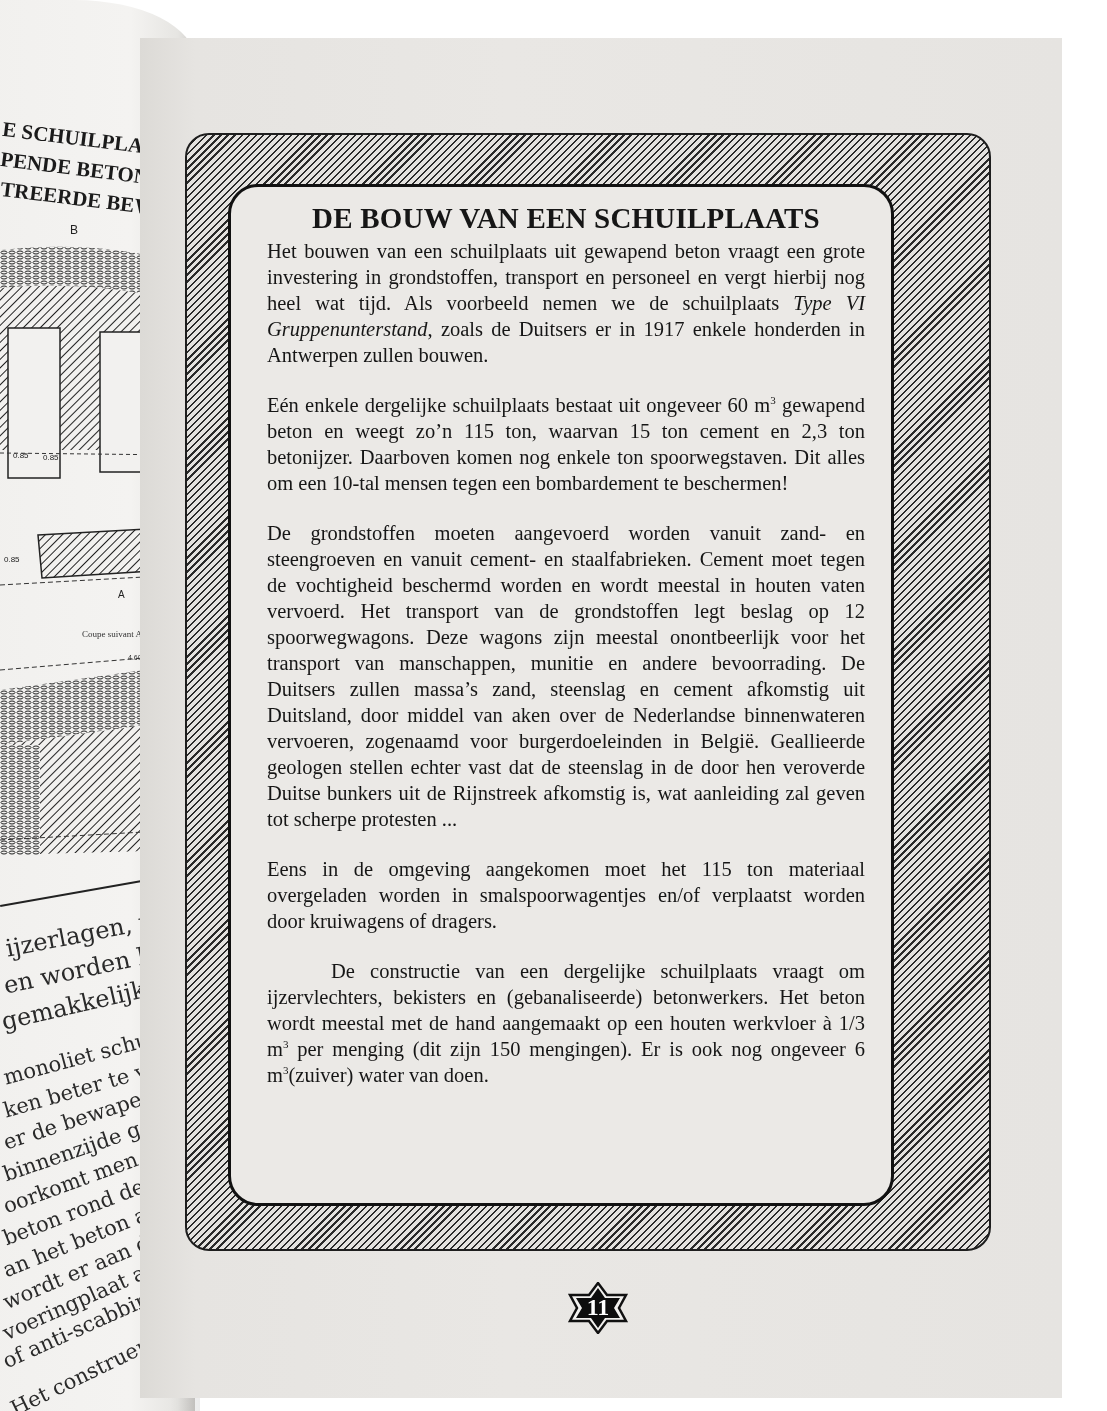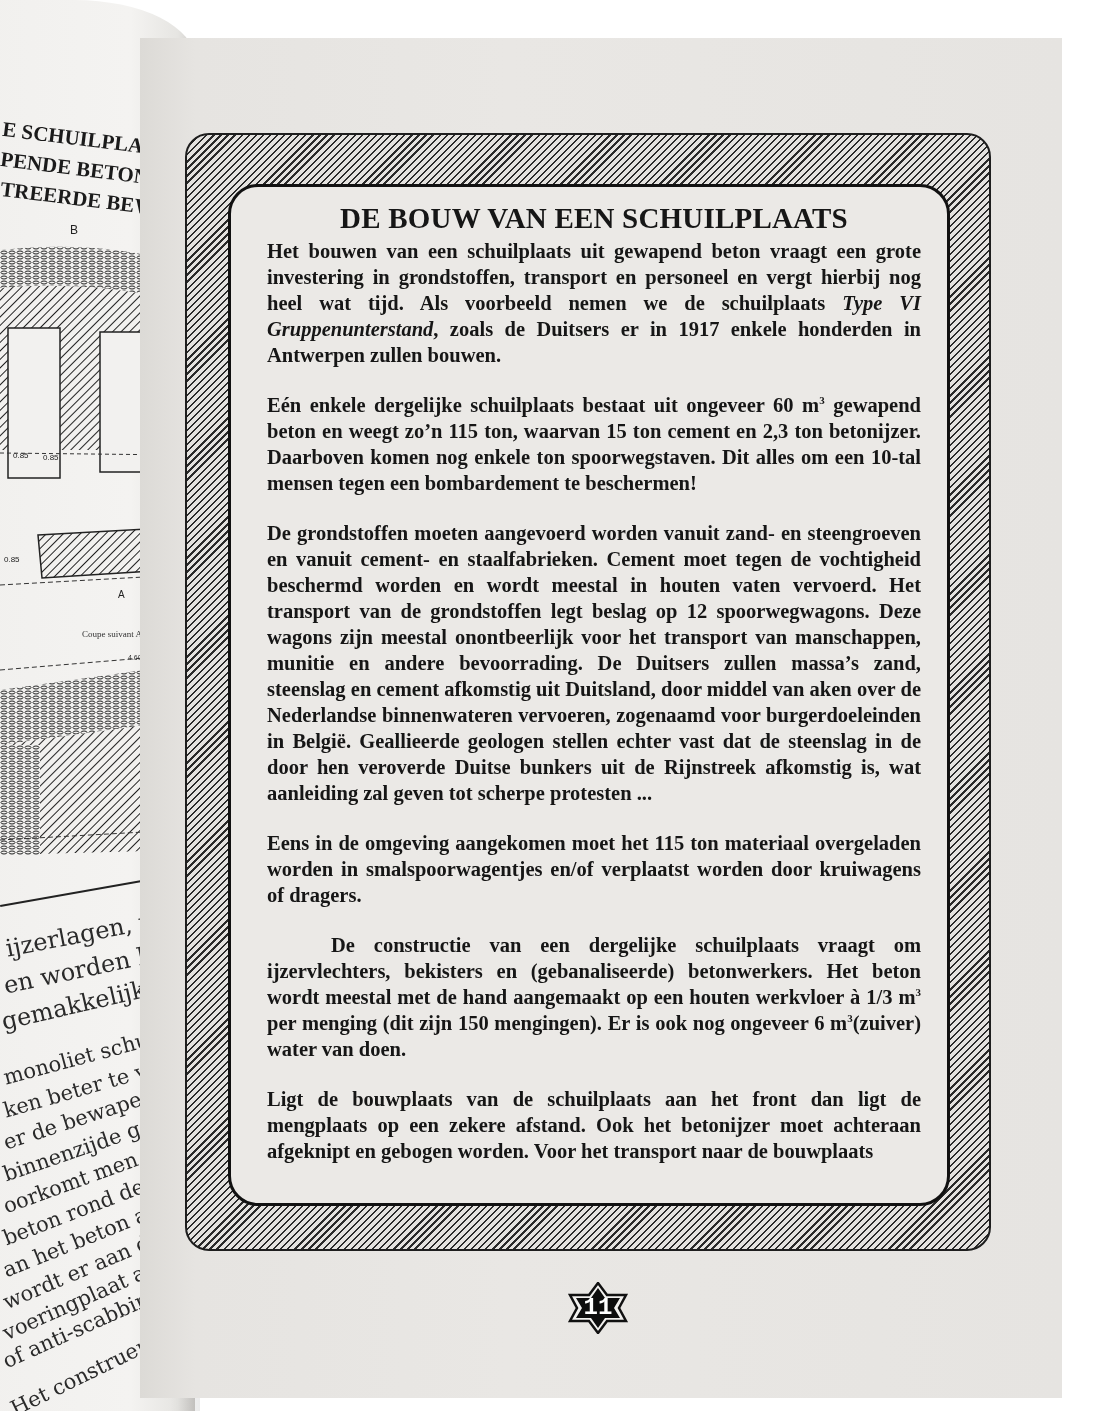--- a/index.html
+++ b/index.html
@@ -12,43 +12,43 @@
       position:absolute; left:140px; top:38px; width:922px; height:1360px;
       background:linear-gradient(90deg,#dcdad6 0%,#e6e4e1 6%,#e9e7e4 40%,#e6e4e1 100%);
     }
     .frame {
       position:absolute; left:185px; top:133px; width:806px; height:1118px;
       border:2px solid #1e1e1e; border-radius:24px;
       background:repeating-linear-gradient(-45deg,#2a2a2a 0px,#2a2a2a 1.6px,#e4e2df 1.6px,#e4e2df 5px);
       box-sizing:border-box;
     }
     .panel {
-      position:absolute; left:228px; top:184px; width:722px; height:1022px;
+      position:absolute; left:228px; top:184px; width:666px; height:1022px;
       border:3px solid #111; border-radius:30px; background:#ebe9e6;
       box-sizing:border-box; padding:14px 26px 0 36px; overflow:hidden;
       color:#161616;
     }
     .title {
       text-align:center; font-weight:bold; font-size:29px; line-height:35px;
       letter-spacing:0.2px; margin:0 0 2px 0;
     }
     .para {
       font-size:20.5px; line-height:26px; text-align:justify;
-      margin:0 0 24px 0; font-weight:700;
+      margin:0 0 24px 0; font-weight:400;
     }
     .para.tight { margin-bottom:8px; }
     .indent { text-indent:64px;margin-top:24px; }
     .para i { font-style:italic; }
     sup { font-size:11px; line-height:0; }
     .badge {
       position:absolute; left:563px; top:1282px; width:70px; height:52px;
     }
     .badge-num {
       position:absolute; left:0; top:12px; width:70px; text-align:center;
-      color:#fff; font-weight:bold; font-size:24px; font-family:Liberation Mono, monospace;
+      color:#fff; font-weight:bold; font-size:24px; font-family:Liberation Serif, serif;
     }
     
     .left-page {
       position:absolute; left:-20px; top:0; width:215px; height:1411px;
       background:linear-gradient(90deg,#f1f0ee 0%,#f4f3f1 70%,#e6e5e2 92%,#cfcdca 100%);
       border-top-right-radius:120px 60px;
       transform-origin:0 0;
     }
     .left-spine-shadow {
       position:absolute; left:170px; top:60px; width:30px; height:1351px;
@@ -137,21 +137,20 @@
   <p class="para"><span>Het bouwen van een schuilplaats uit gewapend beton vraagt een grote investering in grondstoffen, transport en personeel en vergt hierbij nog heel wat tijd. Als voorbeeld nemen we de schuilplaats </span><i>Type VI Gruppenunterstand</i><span>, zoals de Duitsers er in 1917 enkele honderden in Antwerpen zullen bouwen.</span></p>
 
   <p class="para"><span>Eén enkele dergelijke schuilplaats bestaat uit ongeveer 60 m</span><sup>3</sup><span> gewapend beton en weegt zo’n 115 ton, waarvan 15 ton cement en 2,3 ton betonijzer. Daarboven komen nog enkele ton spoorwegstaven. Dit alles om een 10-tal mensen tegen een bombardement te beschermen!</span></p>
 
   <p class="para">De grondstoffen moeten aangevoerd worden vanuit zand- en steengroeven en vanuit cement- en staalfabrieken. Cement moet tegen de vochtigheid beschermd worden en wordt meestal in houten vaten vervoerd. Het transport van de grondstoffen legt beslag op 12 spoorwegwagons. Deze wagons zijn meestal onontbeerlijk voor het transport van manschappen, munitie en andere bevoorrading. De Duitsers zullen massa’s zand, steenslag en cement afkomstig uit Duitsland, door middel van aken over de Nederlandse binnenwateren vervoeren, zogenaamd voor burgerdoeleinden in België. Geallieerde geologen stellen echter vast dat de steenslag in de door hen veroverde Duitse bunkers uit de Rijnstreek afkomstig is, wat aanleiding zal geven tot scherpe protesten ...</p>
 
   <p class="para tight">Eens in de omgeving aangekomen moet het 115 ton materiaal overgeladen worden in smalspoorwagentjes en/of verplaatst worden door kruiwagens of dragers.</p>
 
   <p class="para indent"><span>De constructie van een dergelijke schuilplaats vraagt om ijzervlechters, bekisters en (gebanaliseerde) betonwerkers. Het beton wordt meestal met de hand aangemaakt op een houten werkvloer à 1/3 m</span><sup>3</sup><span> per menging (dit zijn 150 mengingen). Er is ook nog ongeveer 6 m</span><sup>3</sup><span>(zuiver) water van doen.</span></p>
 
-  <p class="para">Ligt de bouwplaats van de schuilplaats aan het front dan ligt de mengplaats op een zekere afstand. Ook het betonijzer moet achteraan afgeknipt en gebogen worden. Voor het transport naar de bouwplaats</p>
 </div>
 
 <div class="badge">
   <svg width="70" height="52" viewBox="0 0 70 52">
     <polygon points="35,1 44,13 63,13 56,26 63,39 44,39 35,51 26,39 7,39 14,26 7,13 26,13" fill="#f2f1ef" stroke="#111" stroke-width="2.5"></polygon>
     <polygon points="35,6 42,16 57,16 51,26 57,36 42,36 35,46 28,36 13,36 19,26 13,16 28,16" fill="#0d0d0d"></polygon>
   </svg>
   <div class="badge-num">11</div>
 </div>
 

